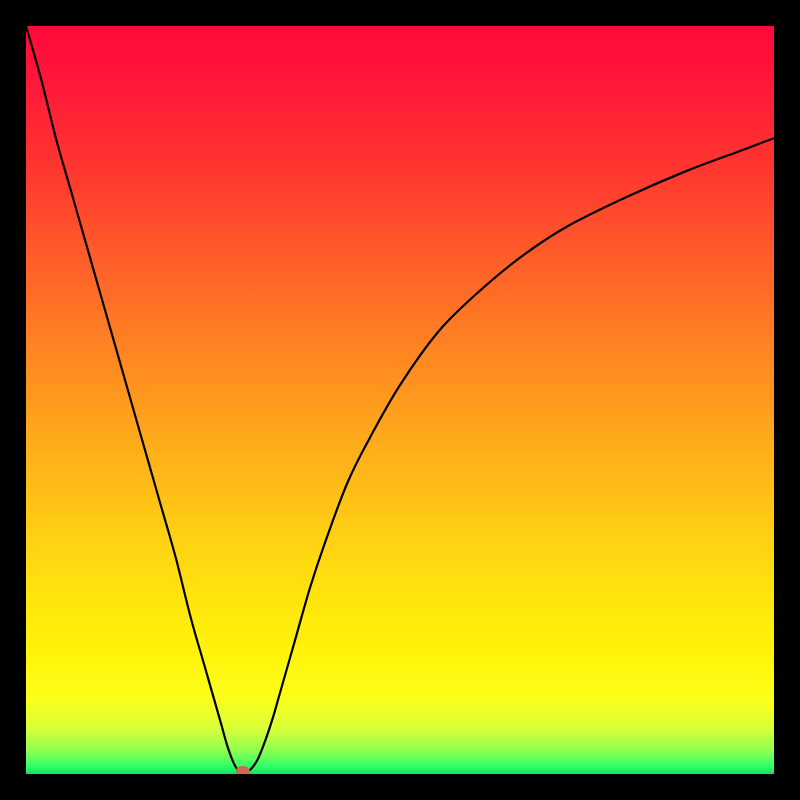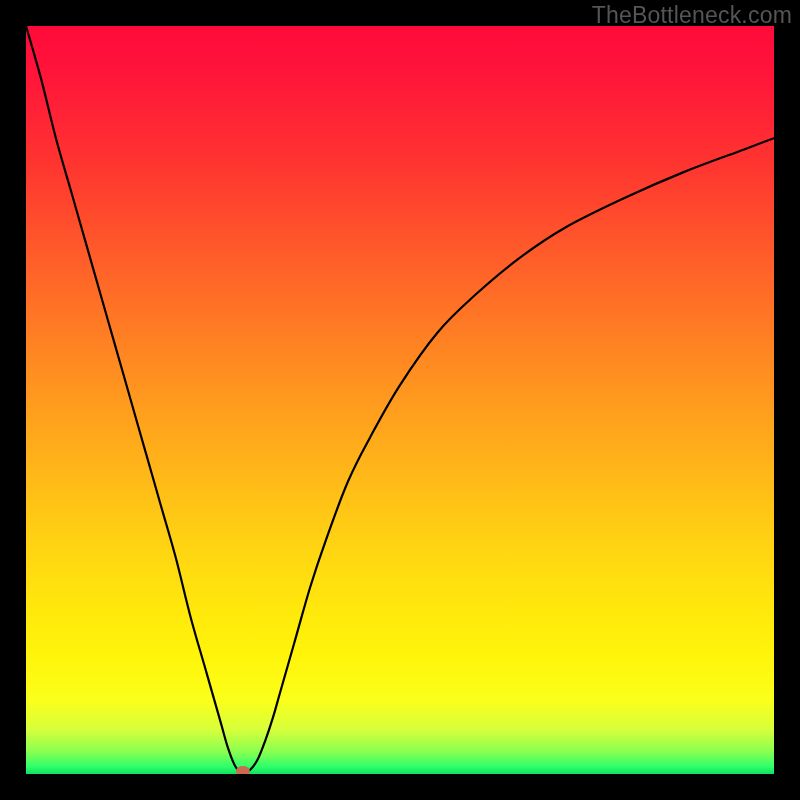--- a/index.html
+++ b/index.html
@@ -69,21 +69,20 @@
   .marker {
     fill: #cc6a4f;
     stroke: none;
   }
 </style>
 </head>
 <body>
 
 <div class="frame">
 
-  <div class="watermark">TheBottleneck.com</div>
 
   <div class="plot-area">
     <svg viewBox="0 0 748 748" preserveAspectRatio="none">
       <path id="curve-path" class="curve" d="M 0.00 0.00 C 2.69 9.42, 9.57 32.16, 14.96 52.36 C 20.35 72.56, 24.53 92.00, 29.92 112.20 C 35.31 132.40, 39.49 145.71, 44.88 164.56 C 50.27 183.41, 54.45 198.07, 59.84 216.92 C 65.23 235.77, 69.41 250.43, 74.80 269.28 C 80.19 288.13, 84.37 302.79, 89.76 321.64 C 95.15 340.49, 99.33 355.15, 104.72 374.00 C 110.11 392.85, 114.29 407.51, 119.68 426.36 C 125.07 445.21, 129.25 459.87, 134.64 478.72 C 140.03 497.57, 144.21 510.88, 149.60 531.08 C 154.99 551.28, 159.17 570.72, 164.56 590.92 C 169.95 611.12, 174.13 624.43, 179.52 643.28 C 184.91 662.13, 190.44 681.50, 194.48 695.64 C 198.52 709.78, 199.27 713.74, 201.96 721.82 C 204.65 729.90, 206.75 735.81, 209.44 740.52 C 212.13 745.23, 214.23 747.46, 216.92 748.00 C 219.61 748.54, 221.71 746.20, 224.40 743.51 C 227.09 740.82, 229.19 738.29, 231.88 733.04 C 234.57 727.79, 236.67 721.75, 239.36 714.34 C 242.05 706.93, 244.15 700.65, 246.84 691.90 C 249.53 683.15, 250.28 679.86, 254.32 665.72 C 258.36 651.58, 263.89 632.21, 269.28 613.36 C 274.67 594.51, 278.85 578.50, 284.24 561.00 C 289.63 543.50, 292.47 534.97, 299.20 516.12 C 305.93 497.27, 313.56 475.13, 321.64 456.28 C 329.72 437.43, 334.66 428.90, 344.08 411.40 C 353.50 393.90, 361.88 377.89, 374.00 359.04 C 386.12 340.19, 397.94 322.84, 411.40 306.68 C 424.86 290.52, 433.99 282.74, 448.80 269.28 C 463.61 255.82, 477.52 244.00, 493.68 231.88 C 509.84 219.76, 519.71 212.73, 538.56 201.96 C 557.41 191.19, 576.86 182.14, 598.40 172.04 C 619.94 161.94, 636.70 154.61, 658.24 145.86 C 679.78 137.11, 701.92 129.48, 718.08 123.42 C 734.24 117.36, 742.61 114.22, 748.00 112.20"></path>
       <ellipse id="marker-ellipse" class="marker" cx="216.92" cy="745.00" rx="7" ry="5"></ellipse>
     </svg>
   </div>
 
 </div>
 

